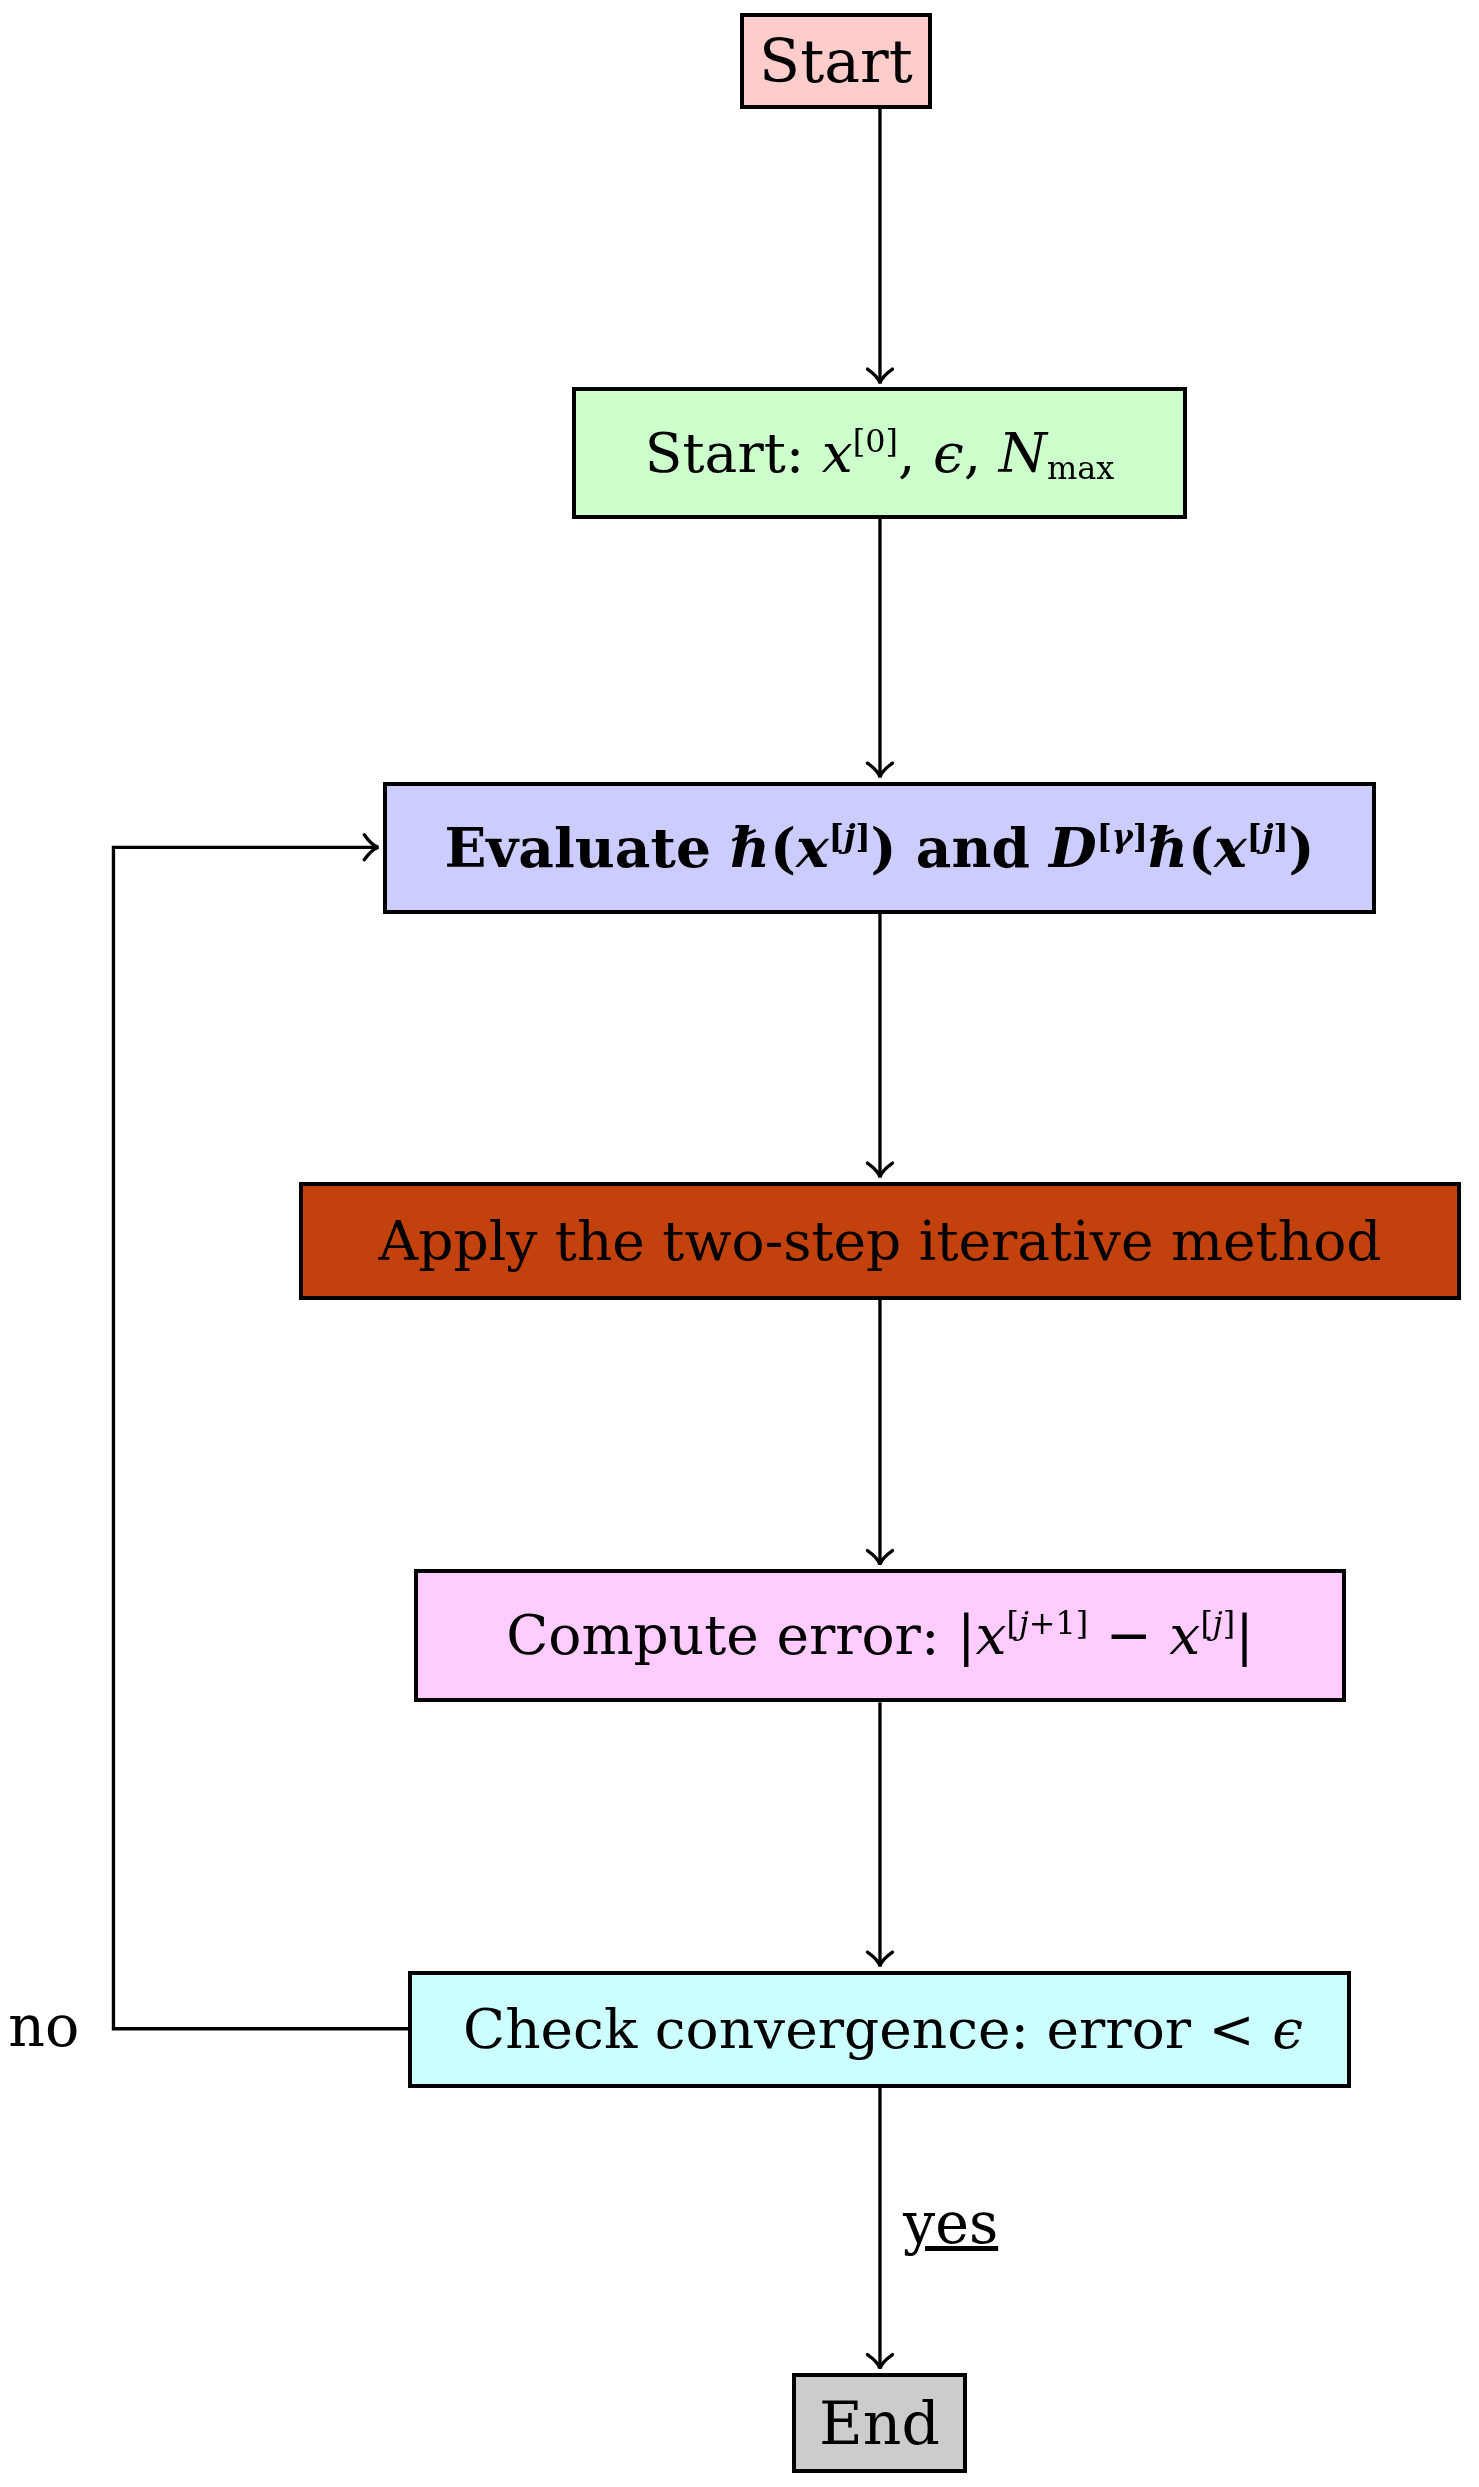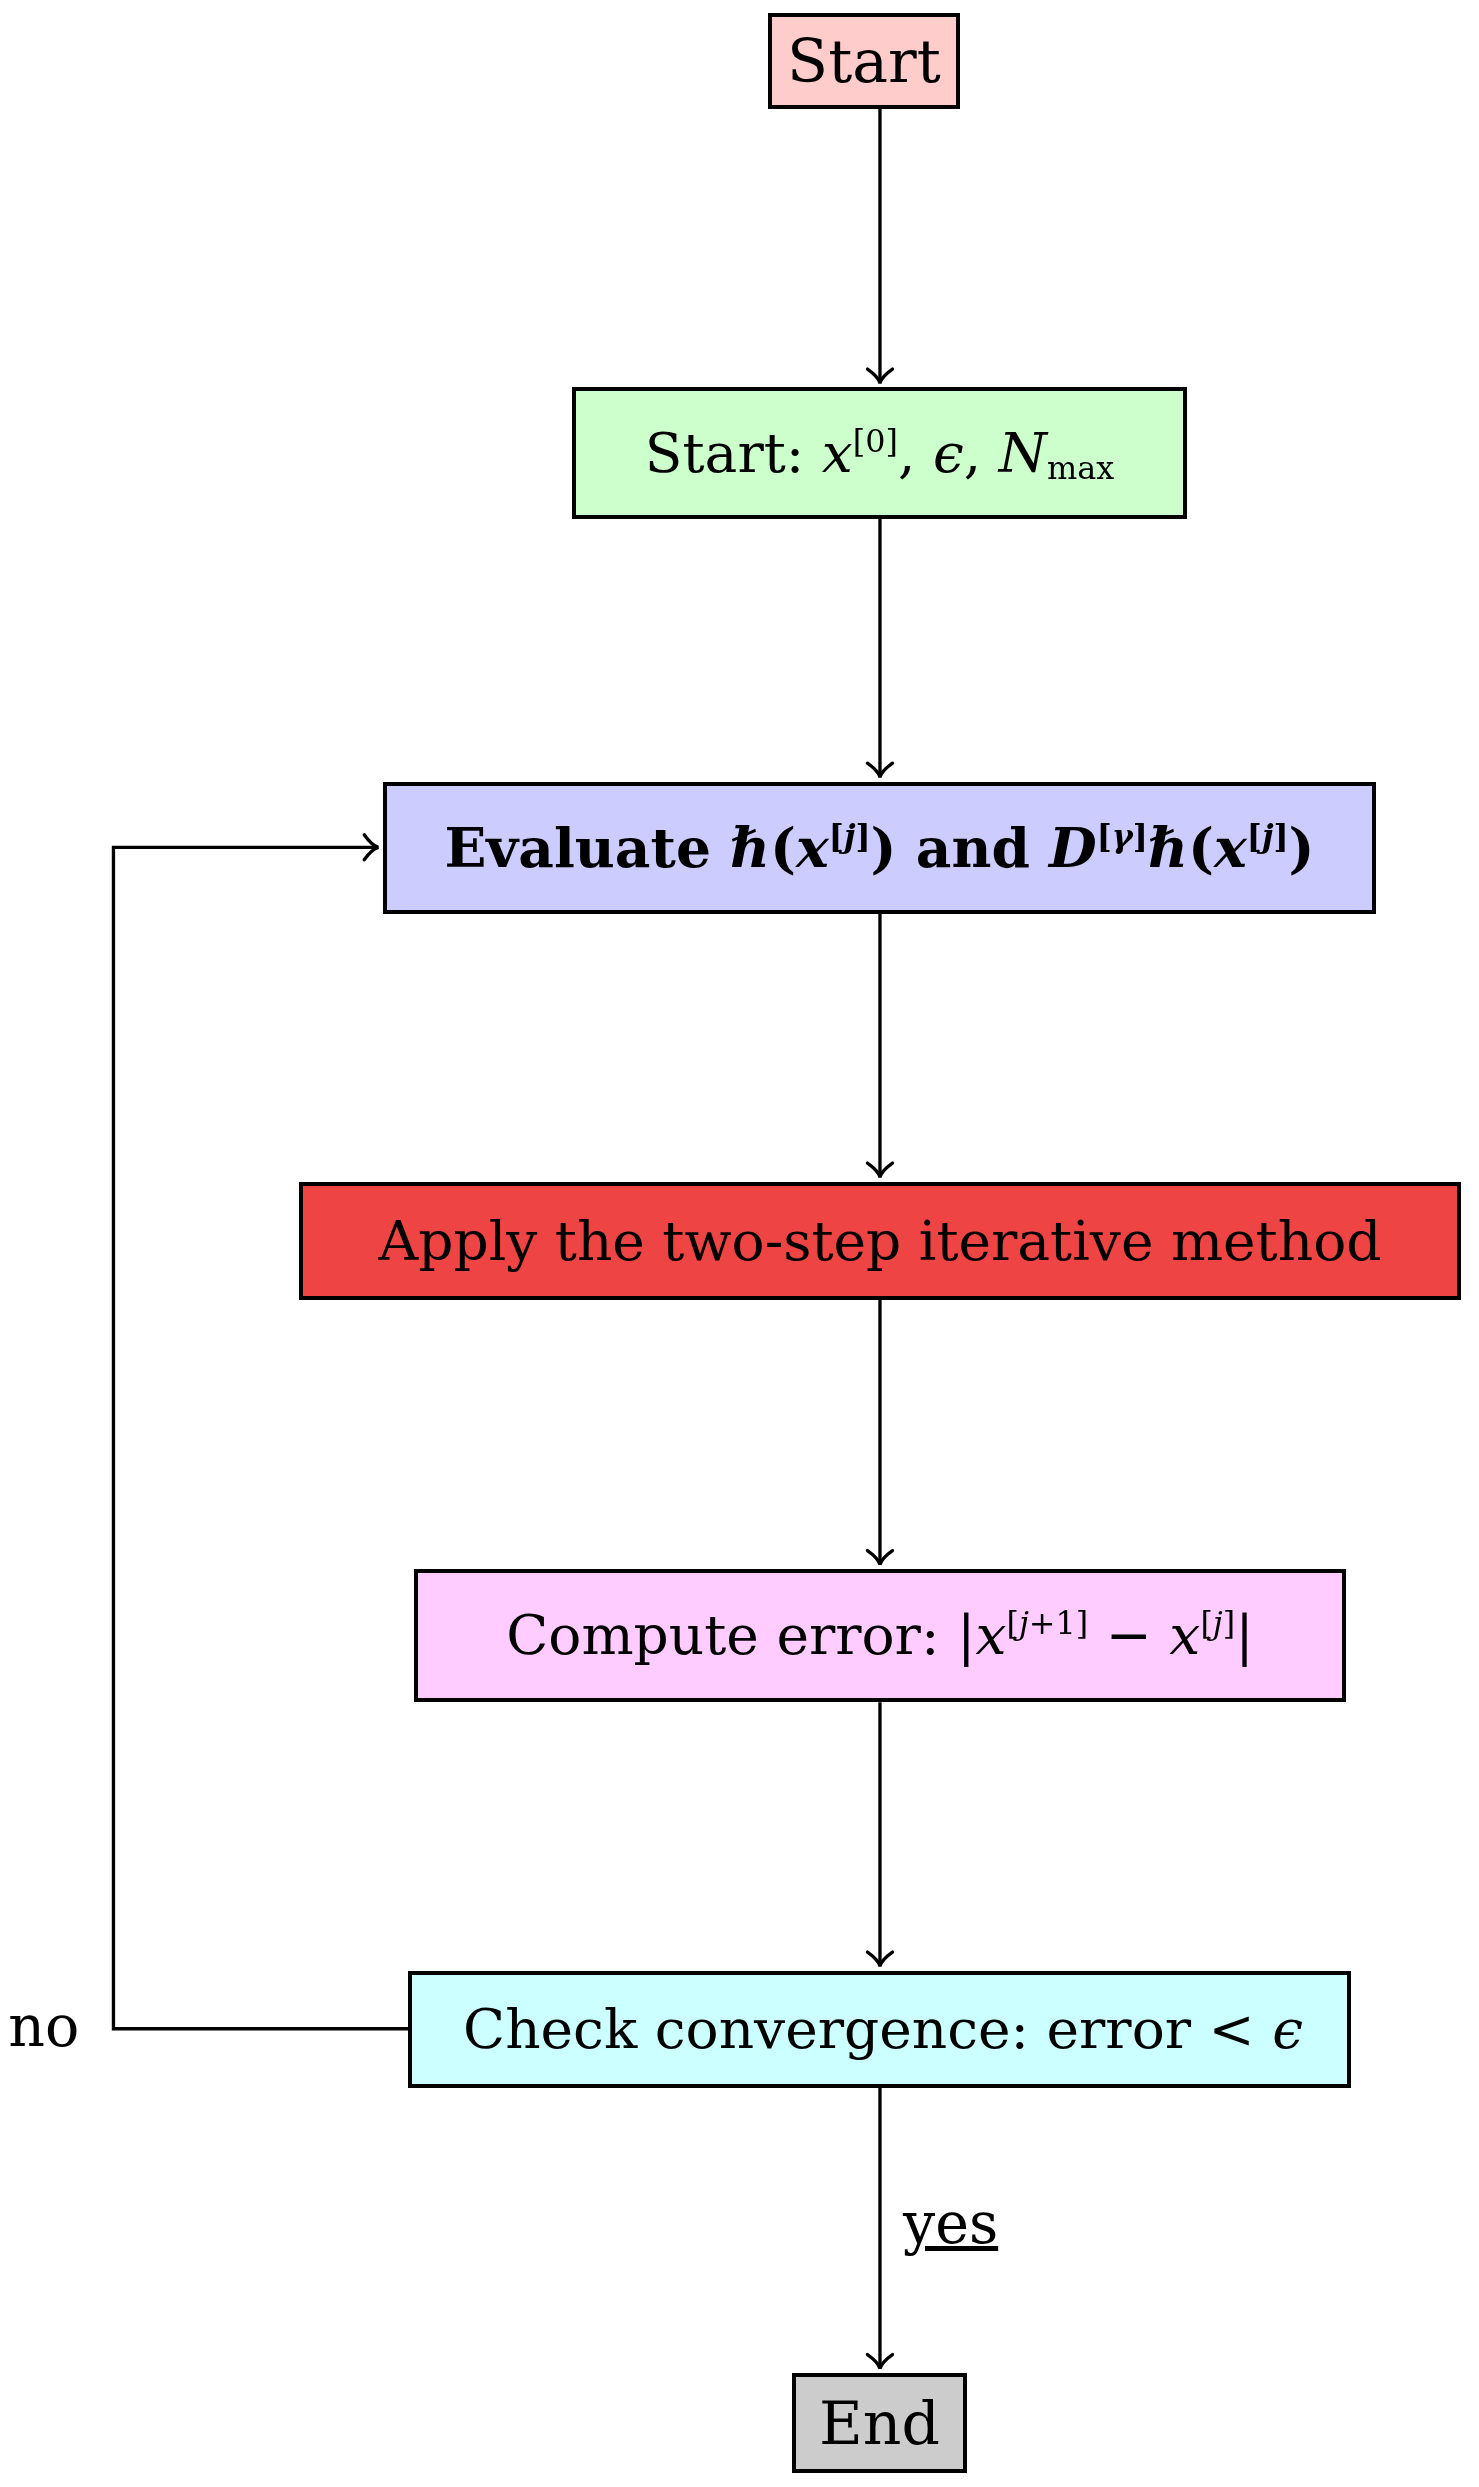--- a/index.html
+++ b/index.html
@@ -35,33 +35,33 @@
 
     <line class="edge-line" x1="1056" y1="130" x2="1056" y2="459" marker-end="url(#arr)"></line>
     <line class="edge-line" x1="1056" y1="623" x2="1056" y2="932" marker-end="url(#arr)"></line>
     <line class="edge-line" x1="1056" y1="1097" x2="1056" y2="1412" marker-end="url(#arr)"></line>
     <line class="edge-line" x1="1056" y1="1560" x2="1056" y2="1877" marker-end="url(#arr)"></line>
     <line class="edge-line" x1="1056" y1="2043" x2="1056" y2="2359" marker-end="url(#arr)"></line>
     <line class="edge-line" x1="1056" y1="2505" x2="1056" y2="2842" marker-end="url(#arr)"></line>
     <path class="edge-line" d="M 492,2435 H 136 V 1017 H 453" marker-end="url(#arr)"></path>
   </svg>
 
-  <div class="node terminal" style="left: 768px; top: 12.5px; width: 192px; height: 96px; background-color: rgb(255, 204, 204);">
+  <div class="node terminal" style="left: 740px; top: 12.5px; width: 192px; height: 96px; background-color: rgb(255, 204, 204);">
     <span class="label"><span>Start</span></span>
   </div>
 
   <div class="node" style="left: 572px; top: 387px; width: 615px; height: 132px; background-color: rgb(204, 255, 204);">
     <span class="label"><span>Start: </span><span class="it">x</span><sup>[0]</sup><span>, </span><span class="it">ϵ</span><span>, </span><span class="it">N</span><sub>max</sub></span>
   </div>
 
   <div class="node" style="left: 383px; top: 782px; width: 993px; height: 132px; background-color: rgb(204, 204, 255); font-weight: bold;">
     <span class="label"><span>Evaluate </span><span class="it">ℏ</span><span>(</span><span class="it">x</span><sup>[</sup><sup class="it">j</sup><sup>]</sup><span>) and </span><span class="it">D</span><sup>[</sup><sup class="it">γ</sup><sup>]</sup><span class="it">ℏ</span><span>(</span><span class="it">x</span><sup>[</sup><sup class="it">j</sup><sup>]</sup><span>)</span></span>
   </div>
 
-  <div class="node" style="left: 299px; top: 1182px; width: 1162px; height: 118px; background-color: #ef4444;">
+  <div class="node" style="left: 299px; top: 1182px; width: 1162px; height: 118px; background-color: #c2410c;">
     <span class="label"><span>Apply the two-step iterative method</span></span>
   </div>
 
   <div class="node" style="left: 414px; top: 1569px; width: 932px; height: 133px; background-color: rgb(255, 204, 255);">
     <span class="label"><span>Compute error: </span><span>|</span><span class="it">x</span><sup>[</sup><sup class="it">j</sup><sup>+1]</sup><span> − </span><span class="it">x</span><sup>[</sup><sup class="it">j</sup><sup>]</sup><span>|</span></span>
   </div>
 
   <div class="node" style="left: 408px; top: 1971px; width: 943px; height: 117px; background-color: rgb(204, 255, 255); padding-left: 7px;">
     <span class="label"><span>Check convergence: error &lt; </span><span class="it">ϵ</span></span>
   </div>

